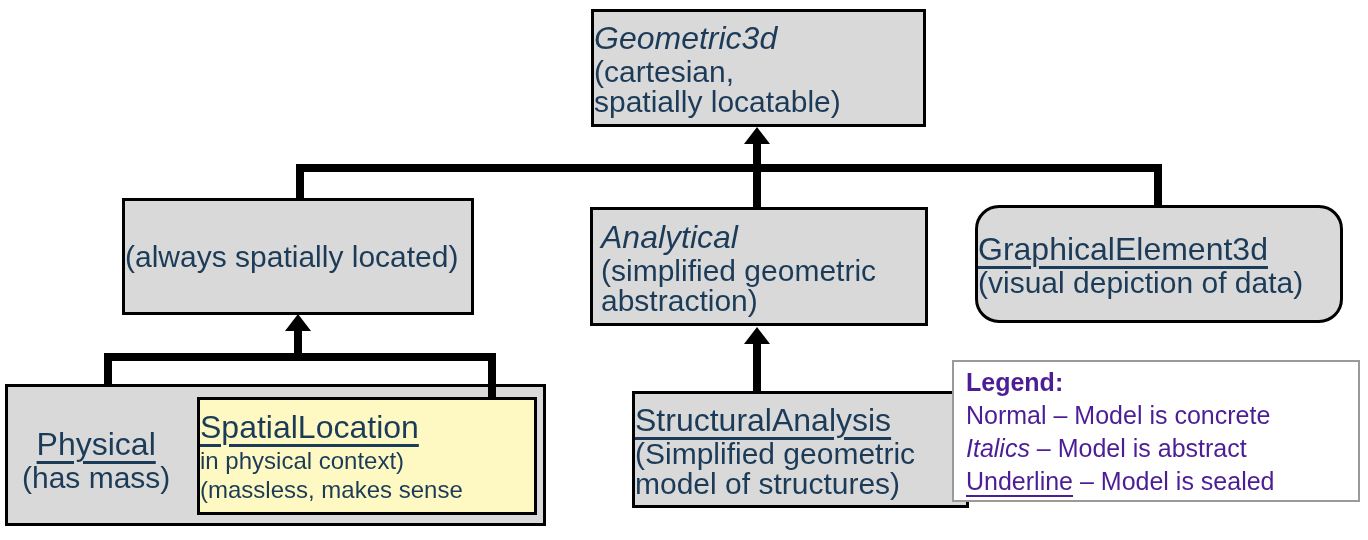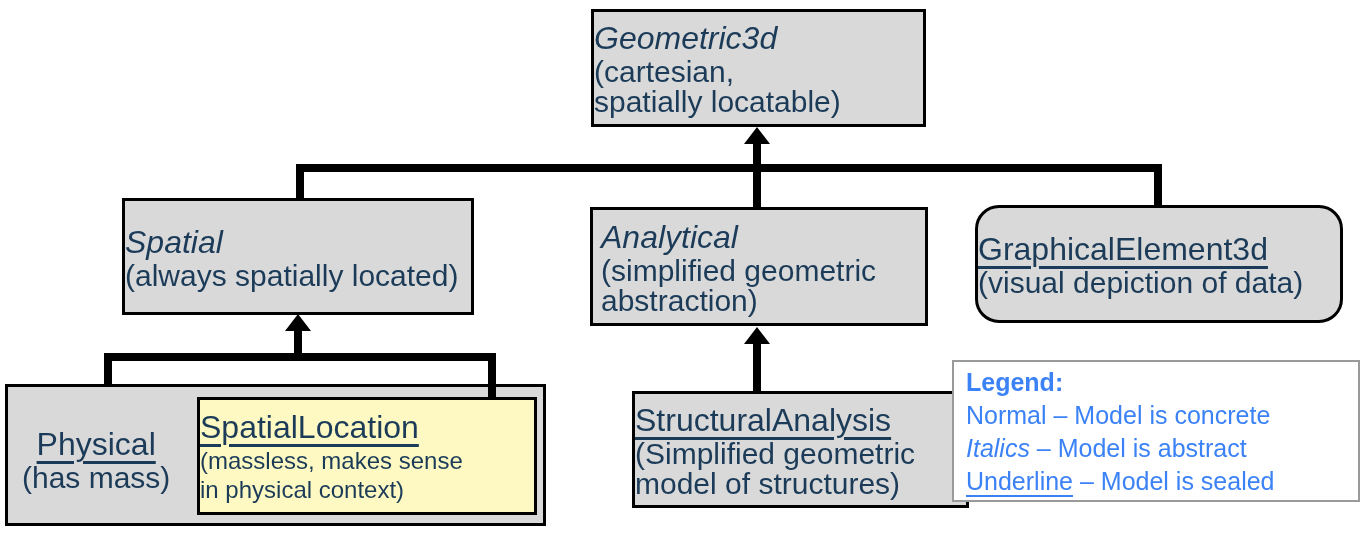--- a/index.html
+++ b/index.html
@@ -82,21 +82,21 @@
     border-bottom: 17px solid #000000;
     z-index: 1;
   }
   
   .legend {
     position: absolute;
     left: 952px; top: 360px; width: 408px; height: 142px;
     background: #ffffff;
     border: 2px solid #9a9a9a;
     box-sizing: border-box;
-    color: #3b82f6;
+    color: #4c1d95;
     padding: 4px 0 0 12px;
     z-index: 2;
   }
   .legend .legend-heading {
     font-size: 25px;
     line-height: 33px;
     font-weight: bold;
   }
   .legend .legend-line {
     font-size: 25px;
@@ -130,21 +130,20 @@
   <div class="arrow-up" style="left:744px; top:327px;"></div>
   <div class="conn" style="left:753px; top:341px; width:8px; height:52px;"></div>
 
   <div class="node node-geometric3d">
     <div class="title abstract">Geometric3d</div>
     <div class="sub">(cartesian,</div>
     <div class="sub">spatially locatable)</div>
   </div>
 
   <div class="node node-spatial">
-    <div class="title abstract">Spatial</div>
     <div class="sub">(always spatially located)</div>
   </div>
 
   <div class="node node-analytical">
     <div class="title abstract">Analytical</div>
     <div class="sub">(simplified geometric</div>
     <div class="sub">abstraction)</div>
   </div>
 
   <div class="node node-graphical">
@@ -154,22 +153,22 @@
 
   <div class="node node-physical-container">
     <div class="physical-text">
       <div class="title sealed">Physical</div>
       <div class="sub">(has mass)</div>
     </div>
   </div>
 
   <div class="node node-spatial-location">
     <div class="title sealed">SpatialLocation</div>
+    <div class="sub">in physical context)</div>
     <div class="sub">(massless, makes sense</div>
-    <div class="sub">in physical context)</div>
   </div>
 
   <div class="node node-structural">
     <div class="title sealed">StructuralAnalysis</div>
     <div class="sub">(Simplified geometric</div>
     <div class="sub">model of structures)</div>
   </div>
 
   <div class="legend">
     <div class="legend-heading">Legend:</div>

